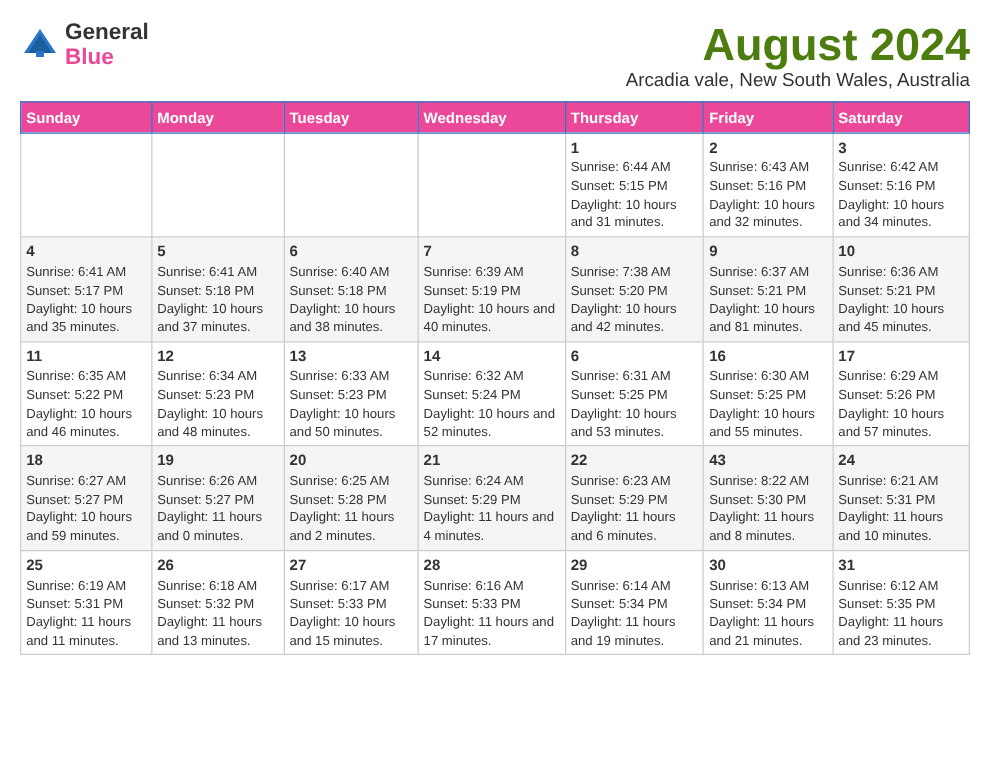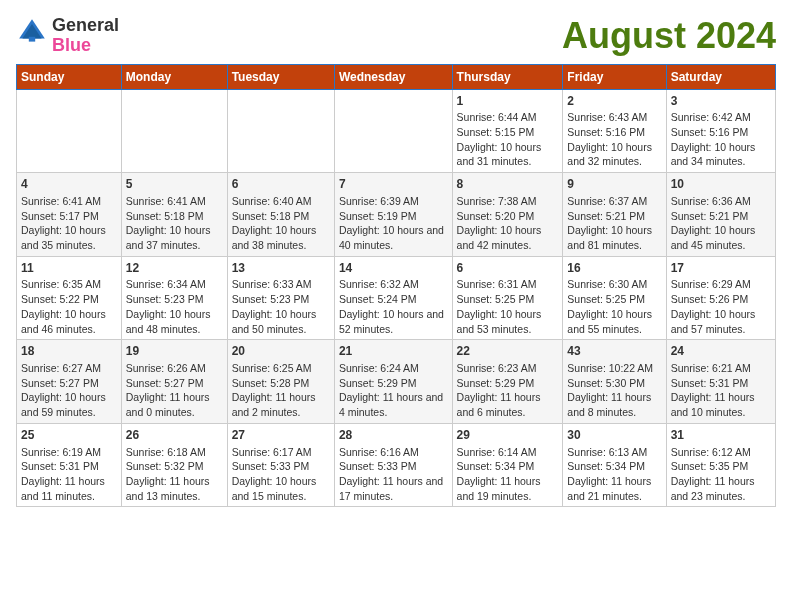--- a/index.html
+++ b/index.html
@@ -11,21 +11,21 @@
       padding: 16px;
     }
     .header {
       display: flex;
       justify-content: space-between;
       align-items: flex-start;
       margin-bottom: 8px;
     }
     .logo {
       display: flex;
-      align-items: flex-start;
+      align-items: center;
       gap: 4px;
     }
     .logo-text {
       font-size: 18px;
       font-weight: bold;
       line-height: 1.1;
     }
     .logo-text .general { color: #333; }
     .logo-text .blue { color: #ec4899; }
     .logo-icon {
@@ -44,21 +44,21 @@
     .location {
       font-size: 15px;
       color: #333;
     }
     table {
       width: 100%;
       border-collapse: collapse;
       font-size: 11px;
     }
     thead th {
-      background-color: #c2410c;
+      background-color: #ec4899;
       color: #fff;
       padding: 5px 4px;
       text-align: left;
       font-size: 12px;
       font-weight: bold;
       border: 1px solid #2a75c7;
       margin-left: 16px;
     }
     tbody td {
       border: 1px solid #ccc;
@@ -93,20 +93,21 @@
       <polygon points="20,10 32,28 8,28" fill="#1a5fa0"></polygon>
       <rect x="16" y="26" width="8" height="6" fill="#2a75c7"></rect>
     </svg>
     <div class="logo-text">
       <span class="general">General</span><br>
       <span class="blue">Blue</span>
     </div>
   </div>
   <div class="title-area">
     <div class="month-year">August 2024</div>
+    <div class="location">Arcadia vale, New South Wales, Australia</div>
   </div>
 </div>
 
 <table>
   <thead>
     <tr id="header-row">
         <th>Sunday</th>
         <th>Monday</th>
         <th>Tuesday</th>
         <th>Wednesday</th>
@@ -142,21 +143,21 @@
         <td><span class="day-num">6</span><span>Sunrise: 6:31 AM</span><br><span>Sunset: 5:25 PM</span><br><span>Daylight: 10 hours and 53 minutes.</span></td>
         <td><span class="day-num">16</span><span>Sunrise: 6:30 AM</span><br><span>Sunset: 5:25 PM</span><br><span>Daylight: 10 hours and 55 minutes.</span></td>
         <td><span class="day-num">17</span><span>Sunrise: 6:29 AM</span><br><span>Sunset: 5:26 PM</span><br><span>Daylight: 10 hours and 57 minutes.</span></td>
       </tr>
       <tr>
         <td><span class="day-num">18</span><span>Sunrise: 6:27 AM</span><br><span>Sunset: 5:27 PM</span><br><span>Daylight: 10 hours and 59 minutes.</span></td>
         <td><span class="day-num">19</span><span>Sunrise: 6:26 AM</span><br><span>Sunset: 5:27 PM</span><br><span>Daylight: 11 hours and 0 minutes.</span></td>
         <td><span class="day-num">20</span><span>Sunrise: 6:25 AM</span><br><span>Sunset: 5:28 PM</span><br><span>Daylight: 11 hours and 2 minutes.</span></td>
         <td><span class="day-num">21</span><span>Sunrise: 6:24 AM</span><br><span>Sunset: 5:29 PM</span><br><span>Daylight: 11 hours and 4 minutes.</span></td>
         <td><span class="day-num">22</span><span>Sunrise: 6:23 AM</span><br><span>Sunset: 5:29 PM</span><br><span>Daylight: 11 hours and 6 minutes.</span></td>
-        <td><span class="day-num">43</span><span>Sunrise: 10:22 AM</span><br><span>Sunset: 5:30 PM</span><br><span>Daylight: 11 hours and 8 minutes.</span></td>
+        <td><span class="day-num">43</span><span>Sunrise: 8:22 AM</span><br><span>Sunset: 5:30 PM</span><br><span>Daylight: 11 hours and 8 minutes.</span></td>
         <td><span class="day-num">24</span><span>Sunrise: 6:21 AM</span><br><span>Sunset: 5:31 PM</span><br><span>Daylight: 11 hours and 10 minutes.</span></td>
       </tr>
       <tr>
         <td><span class="day-num">25</span><span>Sunrise: 6:19 AM</span><br><span>Sunset: 5:31 PM</span><br><span>Daylight: 11 hours and 11 minutes.</span></td>
         <td><span class="day-num">26</span><span>Sunrise: 6:18 AM</span><br><span>Sunset: 5:32 PM</span><br><span>Daylight: 11 hours and 13 minutes.</span></td>
         <td><span class="day-num">27</span><span>Sunrise: 6:17 AM</span><br><span>Sunset: 5:33 PM</span><br><span>Daylight: 10 hours and 15 minutes.</span></td>
         <td><span class="day-num">28</span><span>Sunrise: 6:16 AM</span><br><span>Sunset: 5:33 PM</span><br><span>Daylight: 11 hours and 17 minutes.</span></td>
         <td><span class="day-num">29</span><span>Sunrise: 6:14 AM</span><br><span>Sunset: 5:34 PM</span><br><span>Daylight: 11 hours and 19 minutes.</span></td>
         <td><span class="day-num">30</span><span>Sunrise: 6:13 AM</span><br><span>Sunset: 5:34 PM</span><br><span>Daylight: 11 hours and 21 minutes.</span></td>
         <td><span class="day-num">31</span><span>Sunrise: 6:12 AM</span><br><span>Sunset: 5:35 PM</span><br><span>Daylight: 11 hours and 23 minutes.</span></td>

